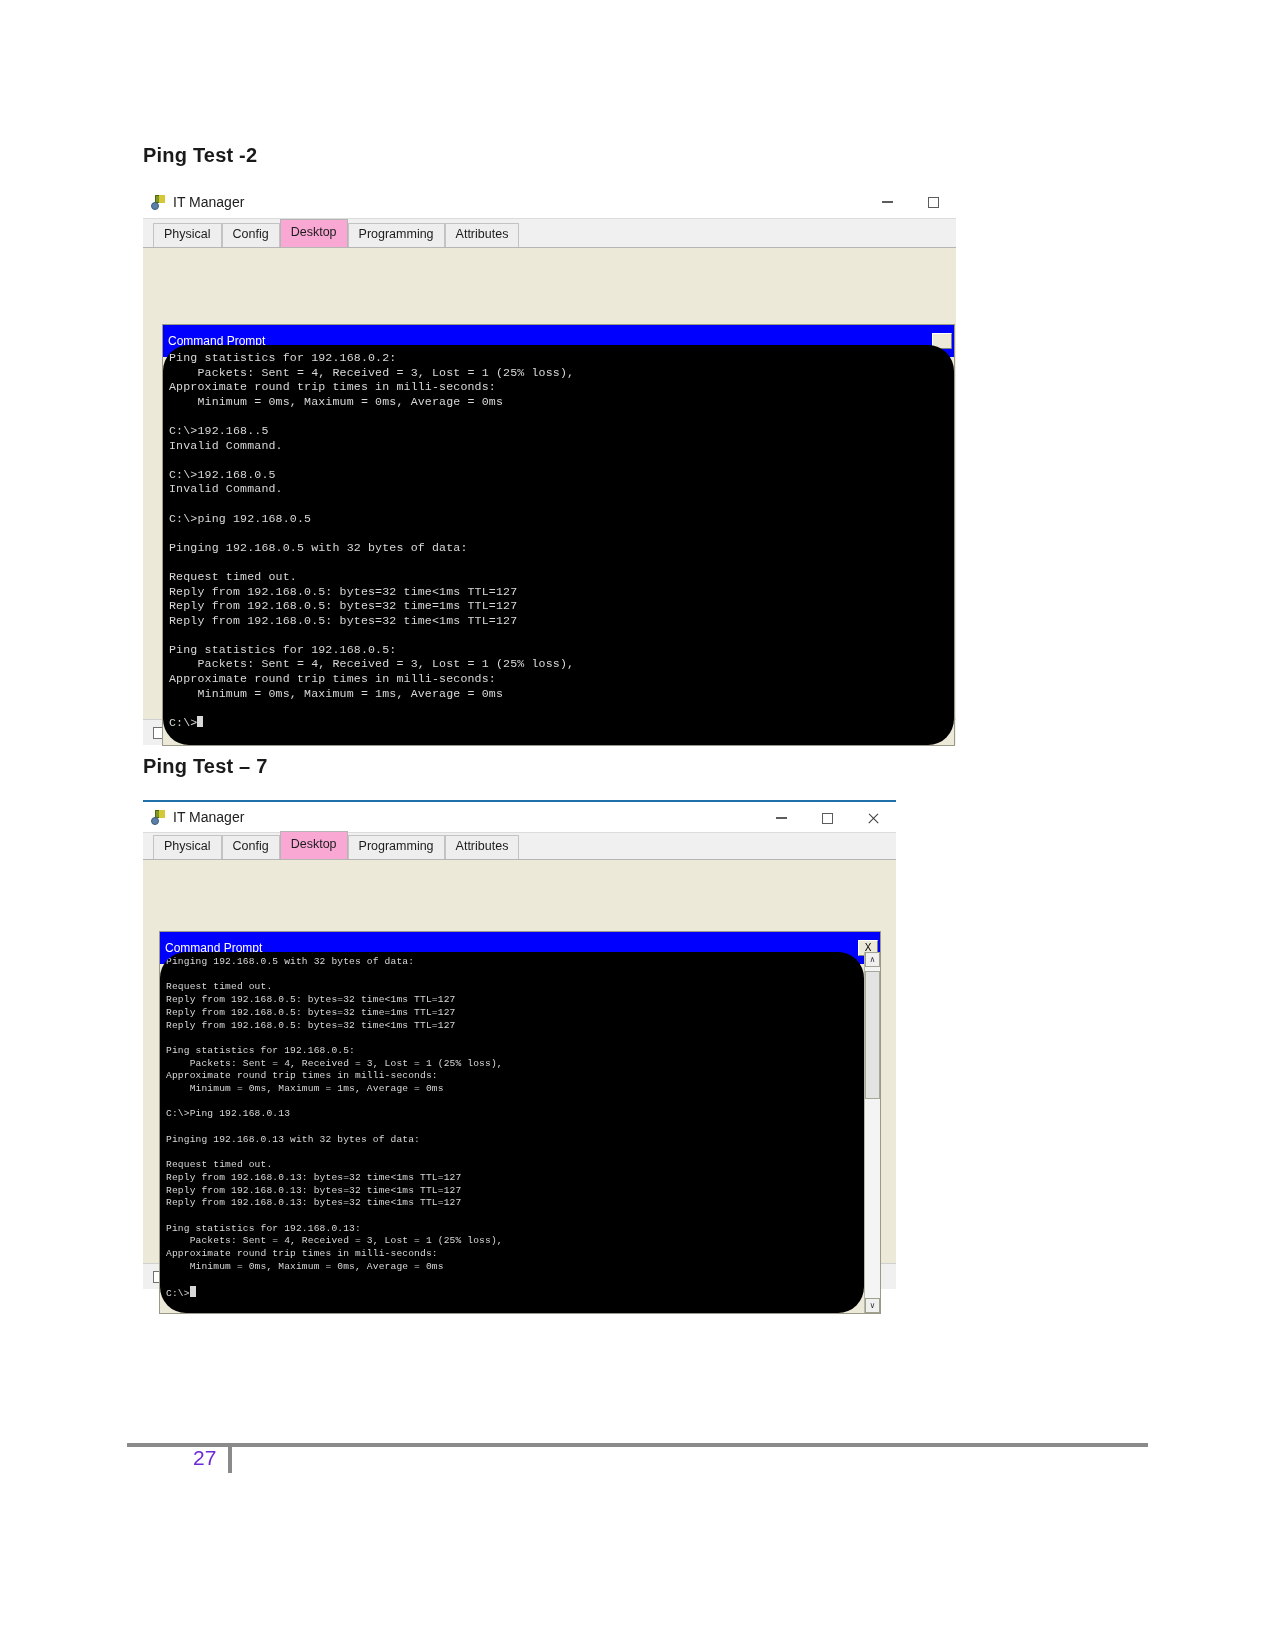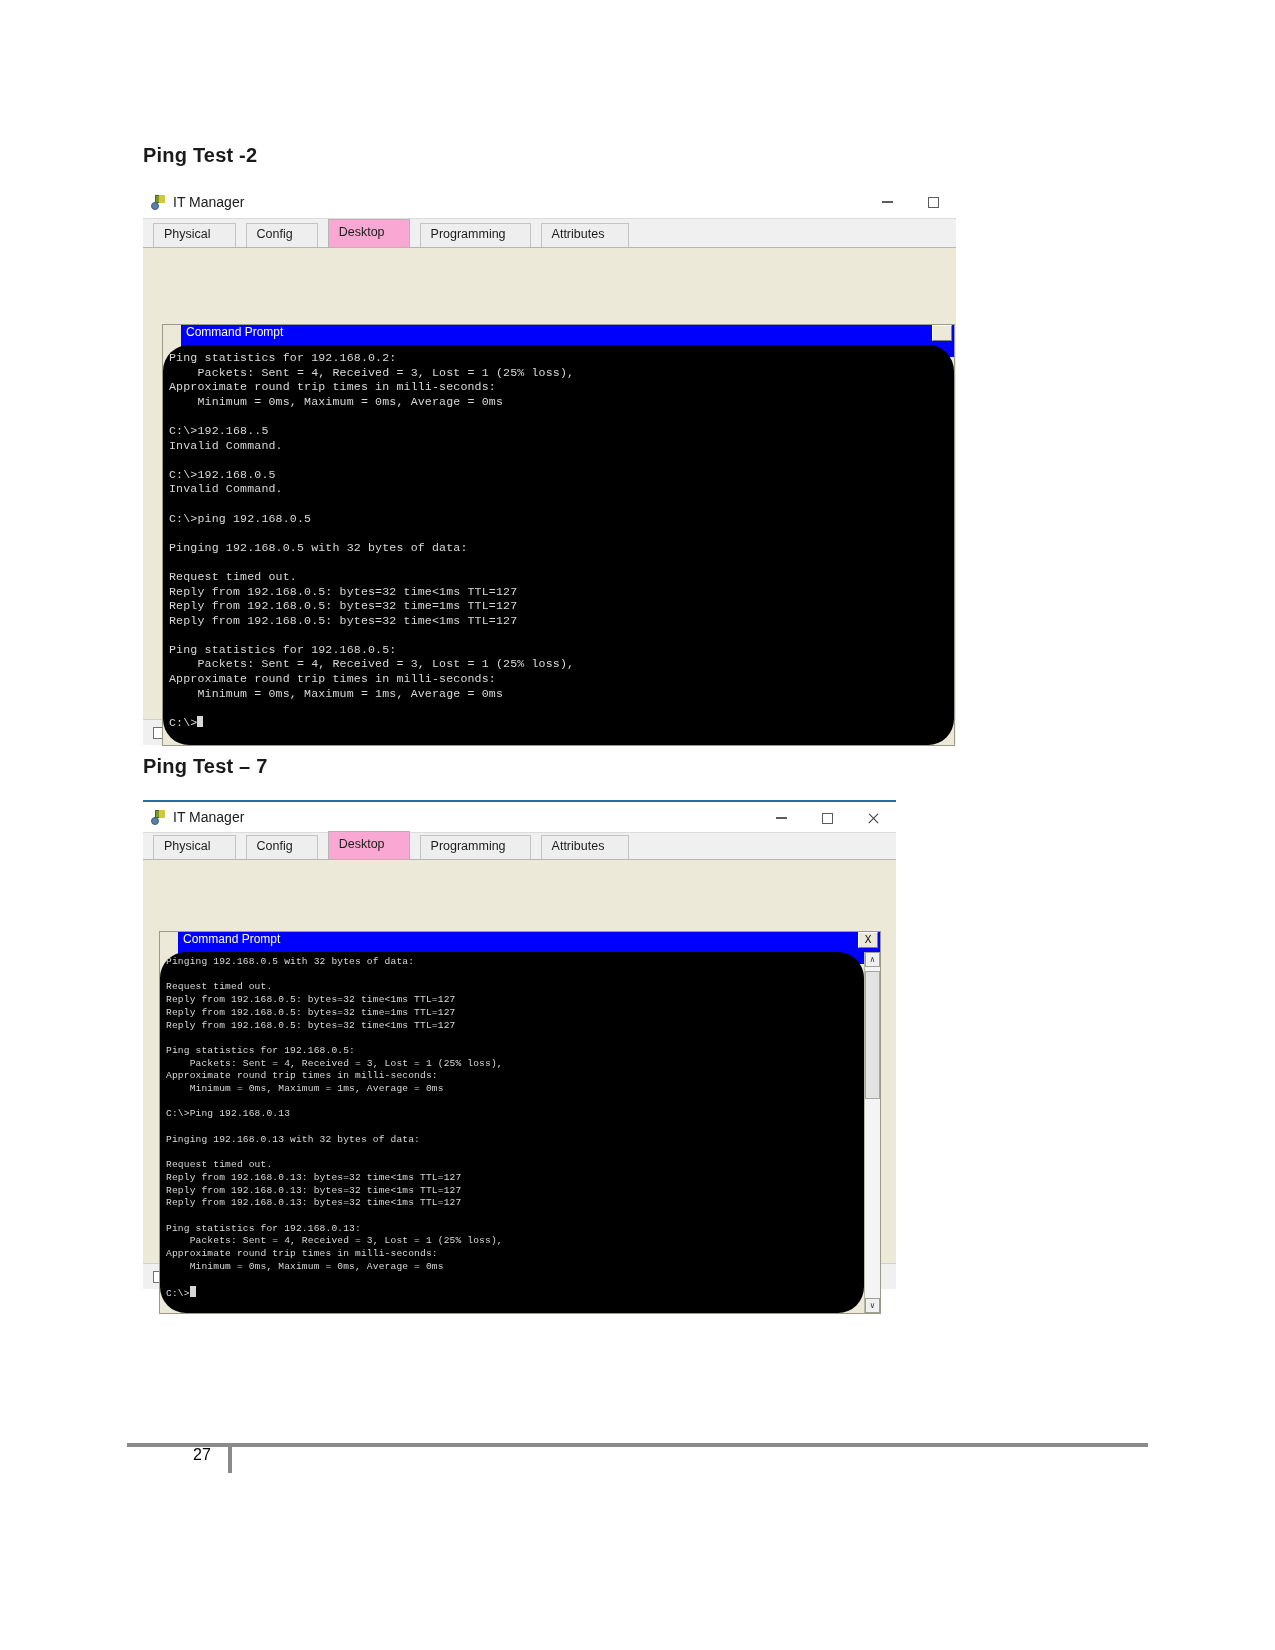--- a/index.html
+++ b/index.html
@@ -149,25 +149,25 @@
     border-top: 1px solid #dcdcdc;
     padding: 6px 10px 0 10px;
     display: flex;
     align-items: flex-end;
     box-sizing: border-box;
     position: relative;
   }
   .tab {
     font-size: 12.5px;
     color: #1c1c1c;
-    padding: 4px 24px 5px 10px;
+    padding: 4px 10px 5px 10px;
     border: 1px solid #c3c3c3;
     border-bottom: none;
     background: #eeeeee;
-    margin-right: 10px;
+    margin-right: 0;
     white-space: nowrap;
     line-height: 1.1;
   }
   .tab.active {
     background: #f9a8d4;
     padding-top: 6px;
     padding-bottom: 7px;
     position: relative;
     z-index: 2;
     border-color: #b5b5b5;
@@ -182,25 +182,24 @@
   .cmd-window {
     position: absolute;
     background: #ece9d8;
     border: 1px solid #9a9a86;
     box-sizing: border-box;
   }
   .cmd-titlebar {
     height: 32px;
     background: #0000ff;
     display: flex;
-    align-items: flex-start;
+    align-items: center;
     justify-content: space-between;
     padding-left: 5px;
     box-sizing: border-box;
-    margin-left: 18px;
   }
   .cmd-title-text {
     color: #ffffff;
     font-size: 12px;
     font-family: "Liberation Sans", sans-serif;
     white-space: nowrap;
   }
   .cmd-close-btn {
     width: 20px;
     height: 16px;
@@ -358,22 +357,22 @@
     left: 228px;
     top: 1447px;
     width: 4px;
     height: 26px;
     background: #8a8a8a;
   }
   #page-number {
     position: absolute;
     left: 193px;
     top: 1446px;
-    font-size: 16px;
-    color: #000000;
+    font-size: 21px;
+    color: #6d28d9;
   }
 </style>
 </head>
 <body>
 
 <div class="doc-heading" id="heading-1">Ping Test -2</div>
 
 <div class="win" id="window-1">
 
   <div class="win-titlebar">

